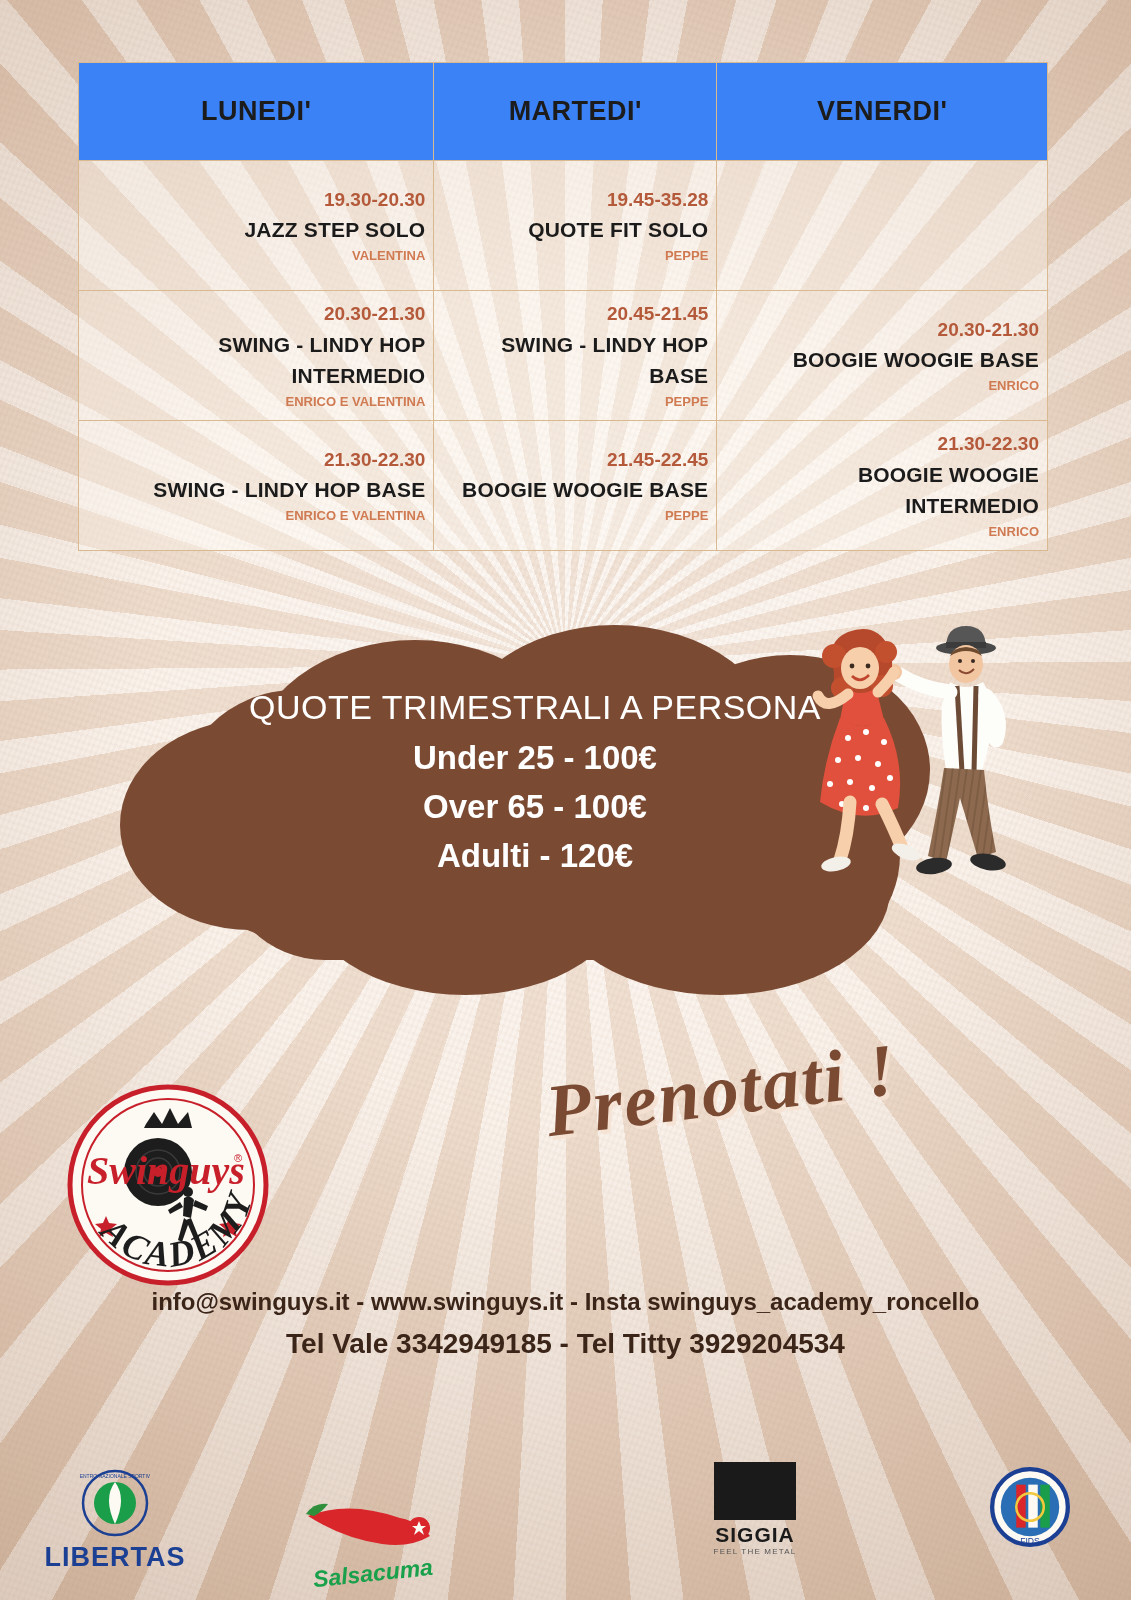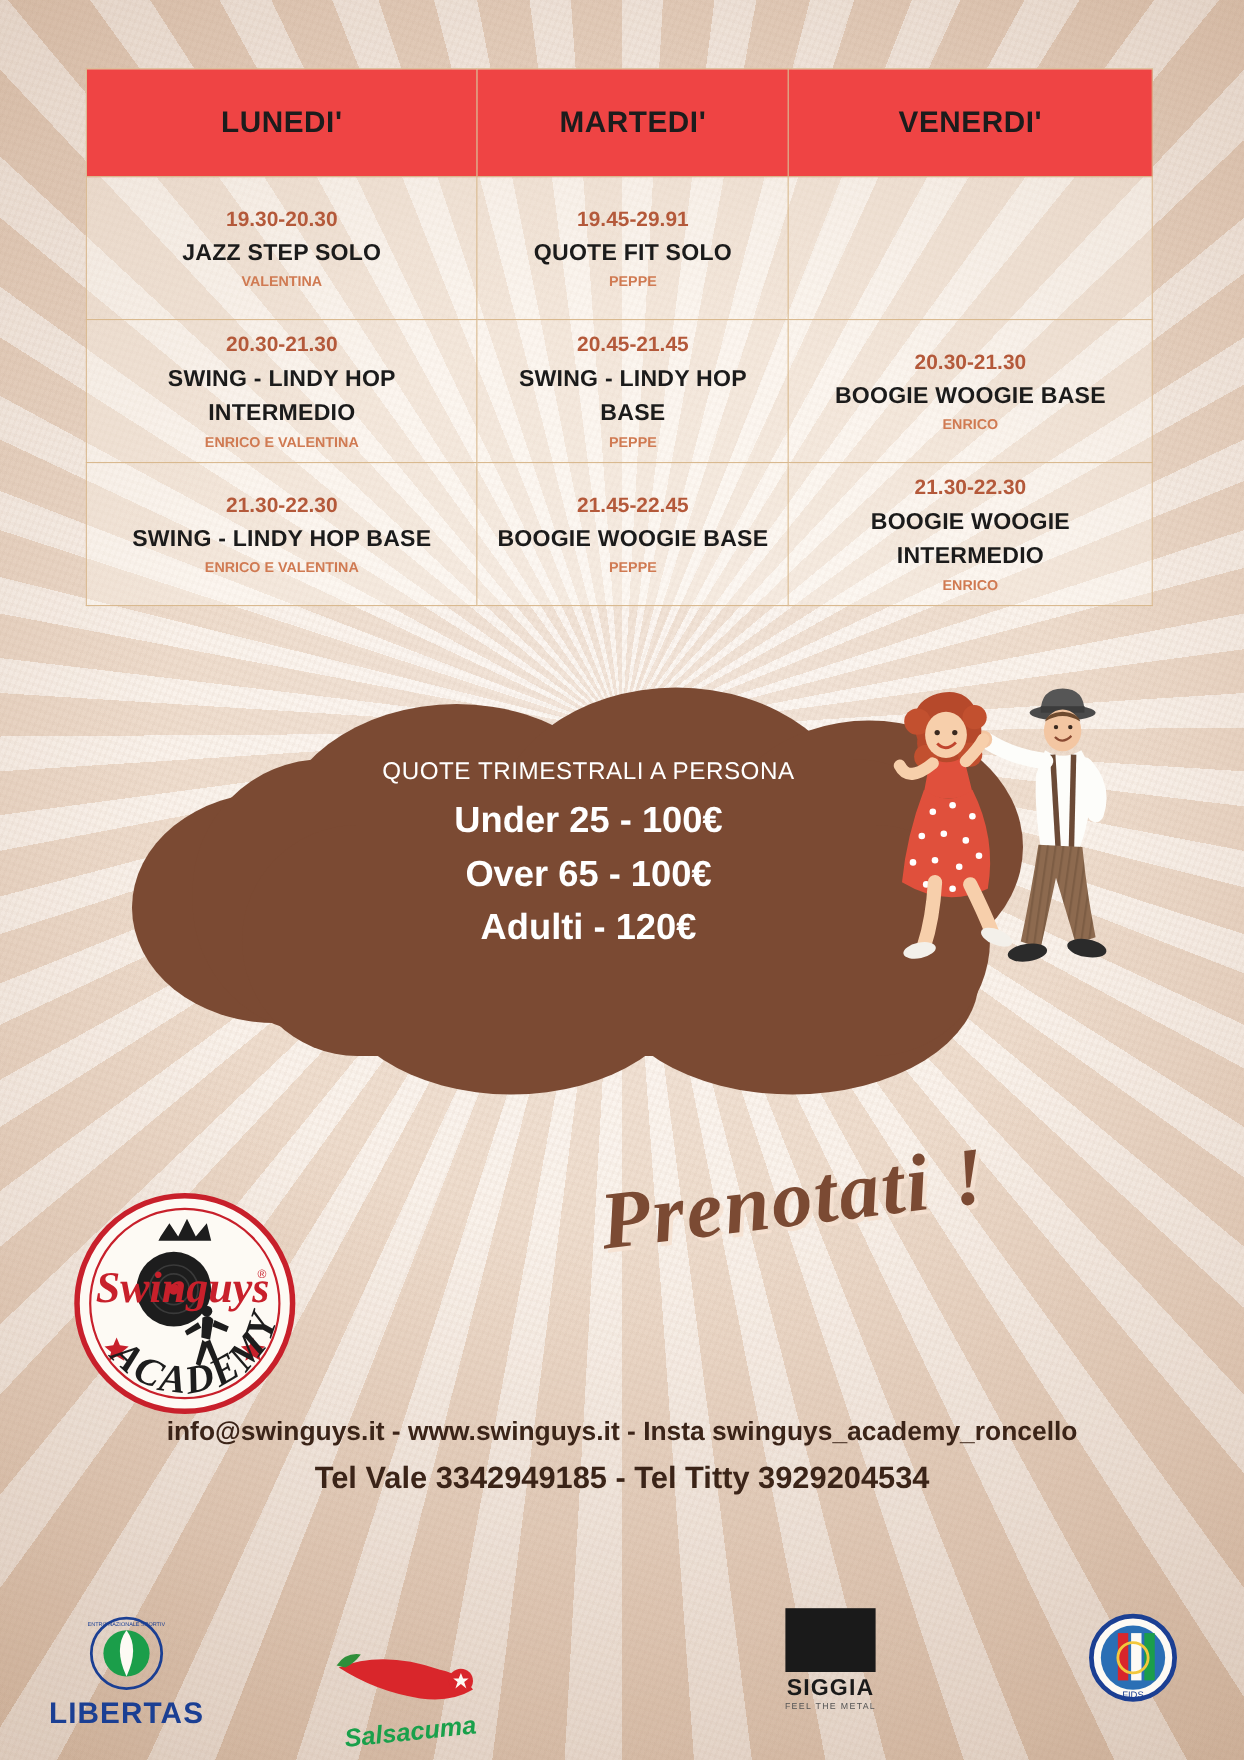--- a/index.html
+++ b/index.html
@@ -51,30 +51,31 @@
     border: 1px solid #c9a77f;
     background: rgba(255,252,246,0.35);
   }
   #schedule th, #schedule td {
     border: 1px solid #d9b98f;
     text-align: center;
     vertical-align: middle;
   }
   #schedule th {
     height: 98px;
-    background: #ef4444;
+    background: #3b82f6;
     font-size: 27px;
     letter-spacing: 0.5px;
     color: #1c1c1c;
     font-weight: bold;
     font-family: "Liberation Sans", sans-serif;
   }
   #schedule td {
     height: 130px;
     padding: 6px 8px;
+    text-align: right;
   }
   .cell-time {
     color: #b4593a;
     font-size: 19px;
     font-weight: bold;
     line-height: 1.5;
   }
   .cell-course {
     color: #1b1b1b;
     font-size: 21px;
@@ -103,21 +104,21 @@
   }
   #cloud-text {
     position: absolute;
     left: 0; top: 58px;
     width: 830px;
     text-align: center;
     color: #ffffff;
     z-index: 5;
   }
   #cloud-text .l1 {
-    font-size: 22px;
+    font-size: 34px;
     letter-spacing: 0.5px;
     margin-bottom: 12px;
     font-family: "Liberation Sans", sans-serif;
   }
   #cloud-text .l2, #cloud-text .l3, #cloud-text .l4 {
     font-size: 33px;
     font-weight: bold;
     margin-bottom: 11px;
   }
   #cloud-text .l5 {
@@ -216,21 +217,21 @@
       </tr>
     </thead>
     <tbody>
       <tr>
         <td>
           <div class="cell-time">19.30-20.30</div>
           <div class="cell-course">JAZZ STEP SOLO</div>
           <div class="cell-teacher">VALENTINA</div>
         </td>
         <td>
-          <div class="cell-time">19.45-29.91</div>
+          <div class="cell-time">19.45-35.28</div>
           <div class="cell-course">QUOTE FIT SOLO</div>
           <div class="cell-teacher">PEPPE</div>
         </td>
         <td class="empty">
           <div class="cell-time"></div>
           <div class="cell-course"></div>
           <div class="cell-teacher"></div>
         </td>
       </tr>
       <tr>

